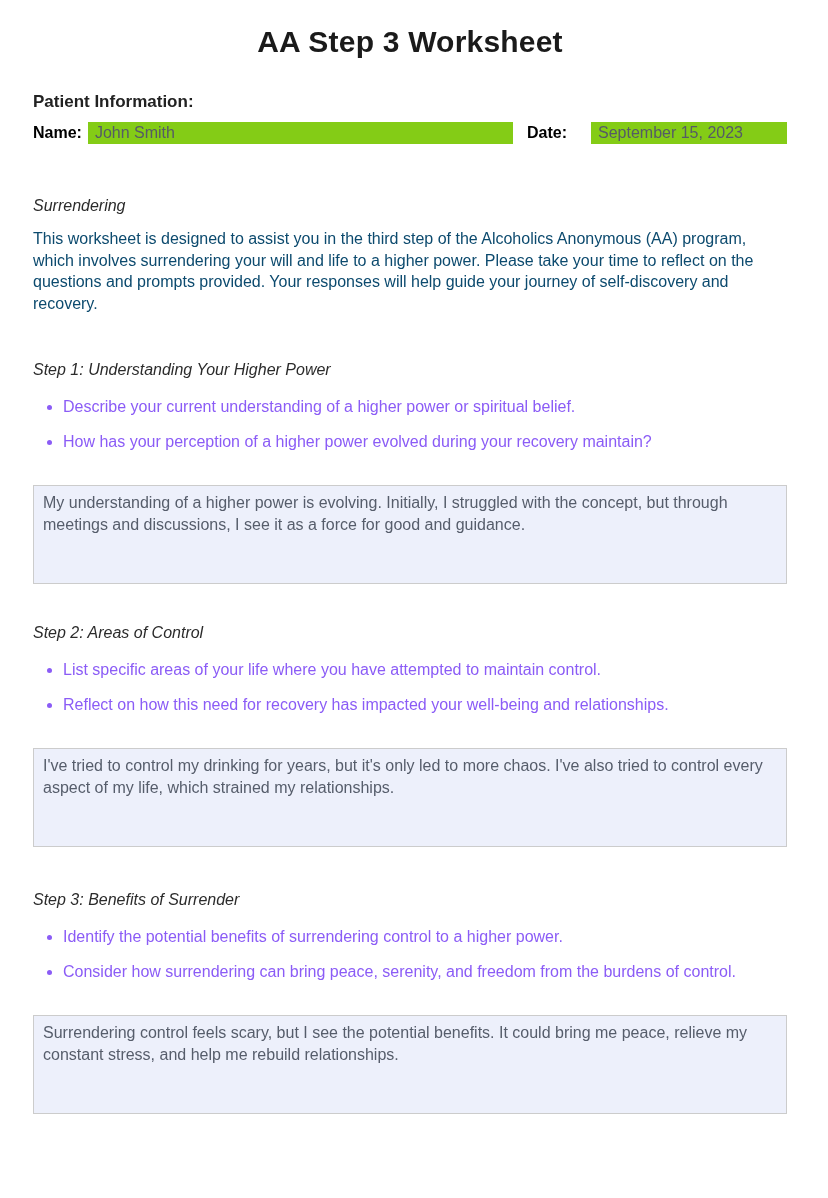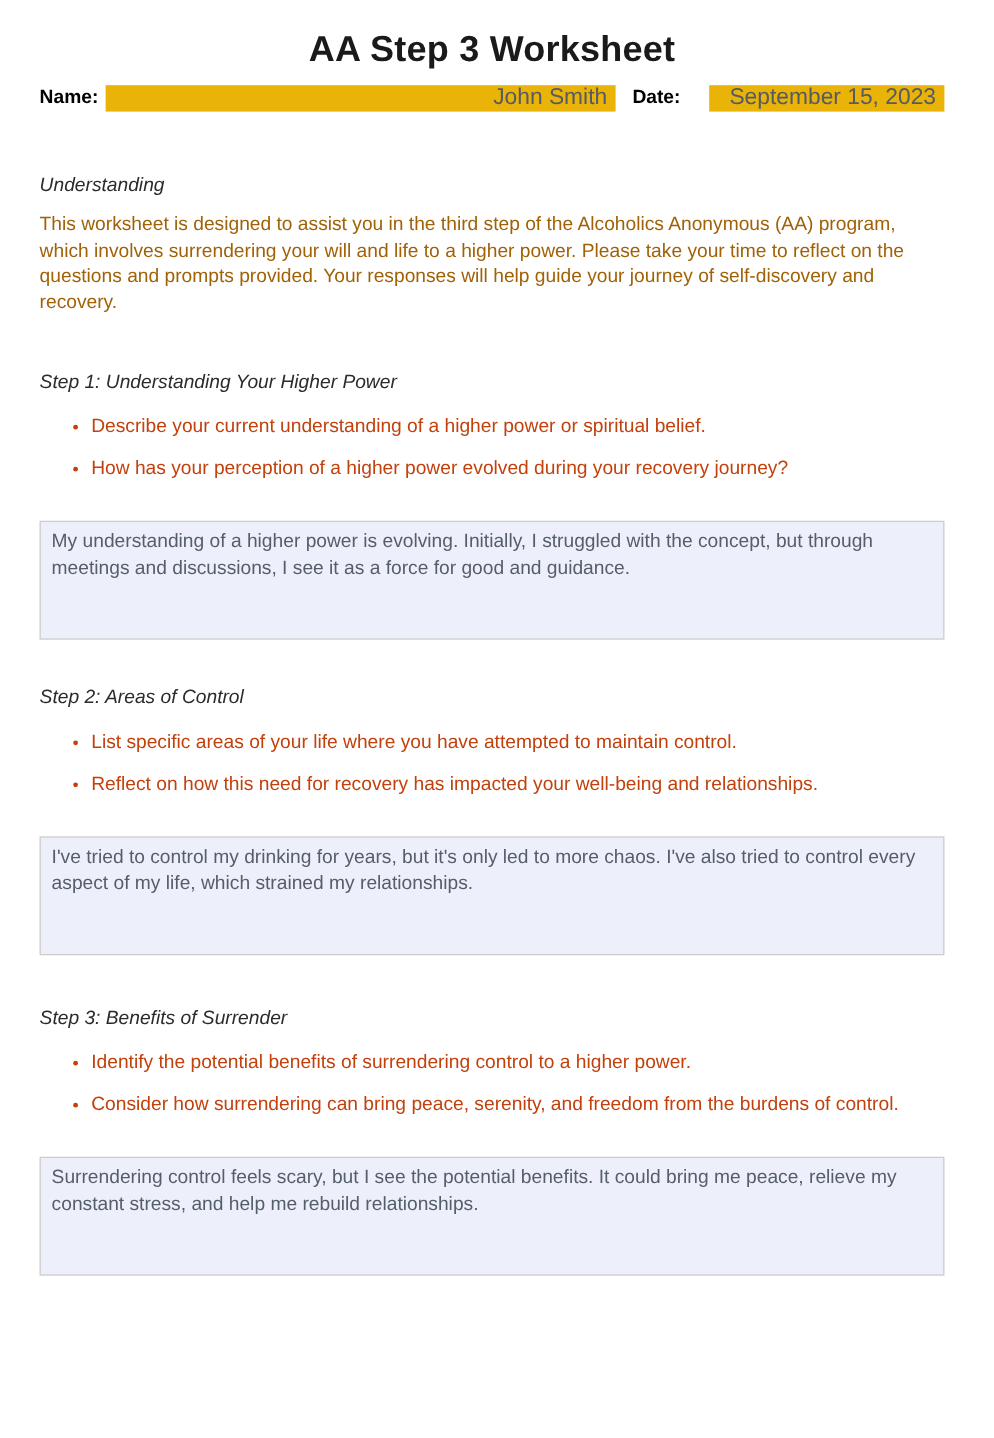--- a/index.html
+++ b/index.html
@@ -45,26 +45,25 @@
     font-size: 16px;
     font-weight: bold;
     color: #000000;
     white-space: nowrap;
   }
   .field-input {
     box-sizing: border-box;
     height: 22px;
     border: none;
     outline: none;
-    background: #eab308;
+    background: #84cc16;
     font-family: "Liberation Sans", sans-serif;
-    font-size: 19px;
+    font-size: 16px;
     color: #555b66;
     padding: 3px 7px;
-    text-align: right;
   }
   .name-input {
     flex: 1;
     margin-left: 6px;
   }
   .date-label {
     margin-left: 14px;
   }
   .date-input {
     width: 196px;
@@ -76,35 +75,35 @@
     line-height: 19px;
     font-style: italic;
     font-weight: normal;
     color: #2b2b2b;
   }
   .instructions-heading { margin-top: 52px; }
   .intro-paragraph {
     margin: 13px 0 0 0;
     font-size: 16px;
     line-height: 21.5px;
-    color: #a16207;
+    color: #0c4a6e;
   }
   .step-heading-1 { margin-top: 46px; }
   .step-heading-2 { margin-top: 39px; }
   .step-heading-3 { margin-top: 43px; }
   .bullet-list {
     margin: 17px 0 0 0;
     padding: 0 0 0 30px;
     list-style: disc;
   }
   .bullet-list li {
-    margin: 0 0 14px 13px;
+    margin: 0 0 14px 0;
     font-size: 16px;
     line-height: 21px;
-    color: #c2410c;
+    color: #8b5cf6;
   }
   .bullet-list li:last-child { margin-bottom: 0; }
   .response-box {
     display: block;
     box-sizing: border-box;
     width: 100%;
     height: 99px;
     margin-top: 33px;
     background: #edf0fb;
     border: 1px solid #cccccc;
@@ -118,36 +117,37 @@
     overflow: hidden;
   }
 </style>
 </head>
 <body>
 
 <div class="page">
 
   <h1 class="doc-title">AA Step 3 Worksheet</h1>
 
+  <div class="patient-heading">Patient Information:</div>
 
   <div class="field-row">
     <span class="field-label">Name:</span>
     <input type="text" class="field-input name-input" value="John Smith" style="">
     <span class="field-label date-label">Date:</span>
     <input type="text" class="field-input date-input" value="September 15, 2023" style="">
   </div>
 
-  <div class="section-heading instructions-heading">Understanding</div>
+  <div class="section-heading instructions-heading">Surrendering</div>
 
   <p class="intro-paragraph">This worksheet is designed to assist you in the third step of the Alcoholics Anonymous (AA) program, which involves surrendering your will and life to a higher power. Please take your time to reflect on the questions and prompts provided. Your responses will help guide your journey of self-discovery and recovery.</p>
 
   <div class="section-heading step-heading-1">Step 1: Understanding Your Higher Power</div>
   <ul class="bullet-list">
     <li>Describe your current understanding of a higher power or spiritual belief.</li>
-    <li>How has your perception of a higher power evolved during your recovery journey?</li>
+    <li>How has your perception of a higher power evolved during your recovery maintain?</li>
   </ul>
   <textarea class="response-box" spellcheck="false" style="">My understanding of a higher power is evolving. Initially, I struggled with the concept, but through meetings and discussions, I see it as a force for good and guidance.</textarea>
 
   <div class="section-heading step-heading-2">Step 2: Areas of Control</div>
   <ul class="bullet-list">
     <li>List specific areas of your life where you have attempted to maintain control.</li>
     <li>Reflect on how this need for recovery has impacted your well-being and relationships.</li>
   </ul>
   <textarea class="response-box" spellcheck="false" style="">I've tried to control my drinking for years, but it's only led to more chaos. I've also tried to control every aspect of my life, which strained my relationships.</textarea>
 

